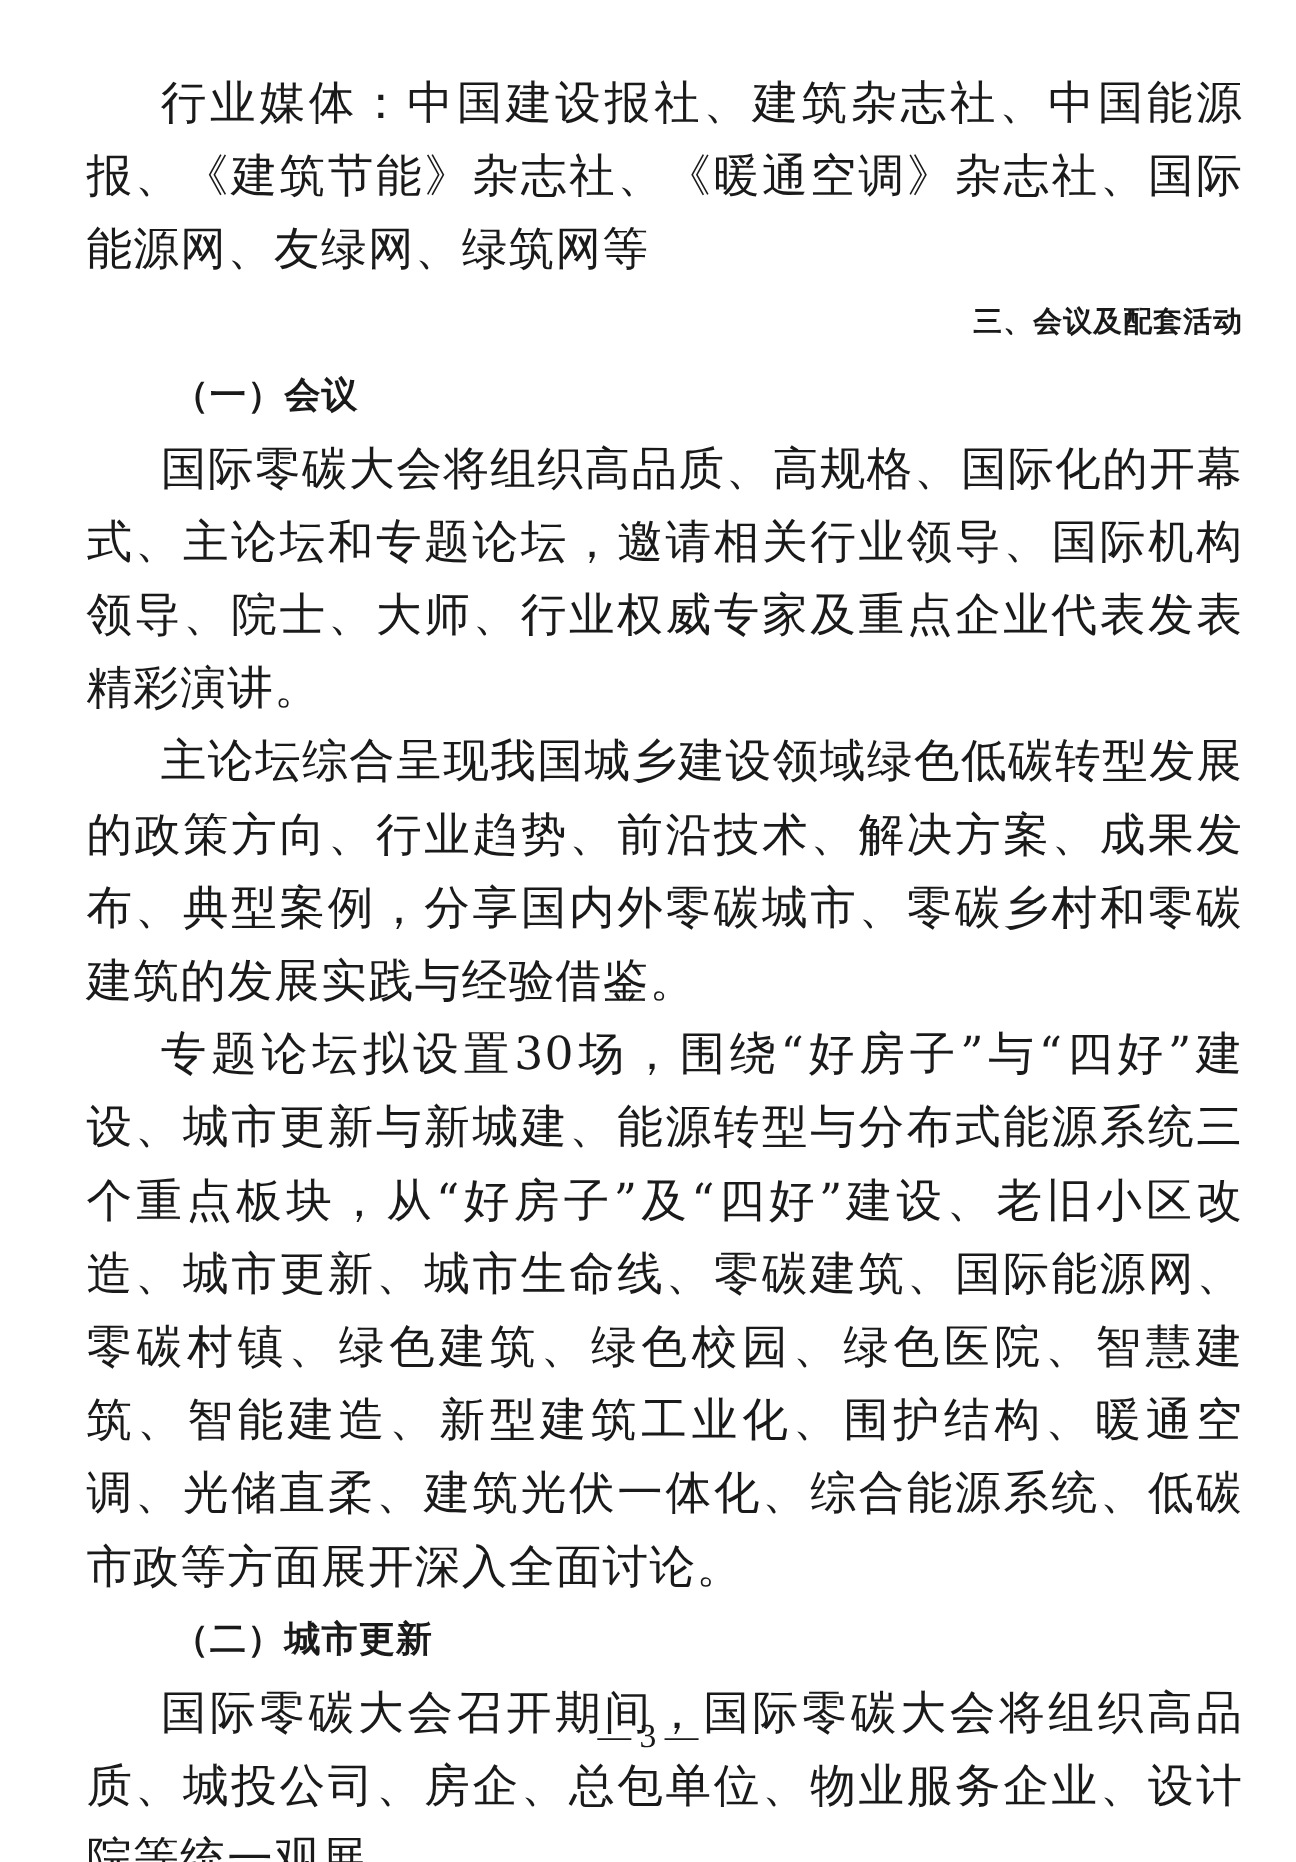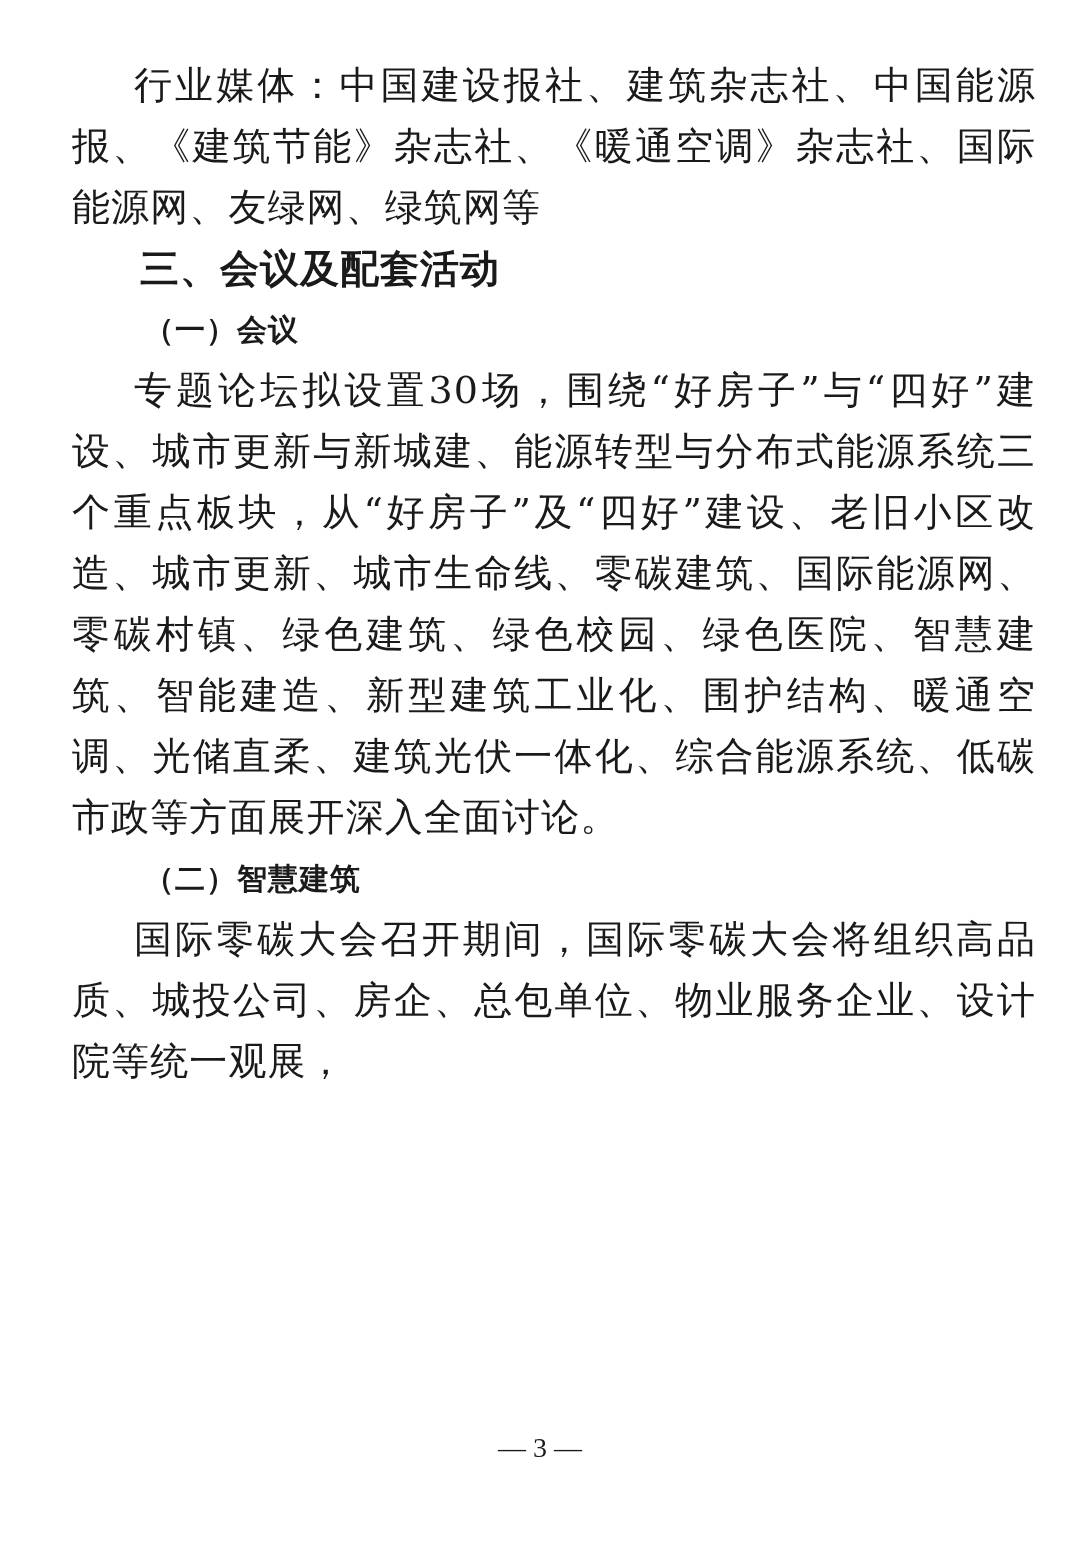--- a/index.html
+++ b/index.html
@@ -2,31 +2,33 @@
 <html><head>
 <meta charset="utf-8">
 <style>
   html, body { margin:0; padding:0; background:#ffffff; }
   body { width:1080px; height:1552px; position:relative; overflow:hidden;
          font-family:"DejaVu Serif","Liberation Serif",serif; color:#1a1a1a; }
   .page { position:absolute; left:72px; top:55px; width:964px; }
   .p { font-size:38px; line-height:61px; letter-spacing:1.1px; text-align:justify;
        text-indent:62px; margin:0; word-break:break-all; }
   .h1 { font-family:"DejaVu Sans","Liberation Sans",sans-serif; font-weight:bold;
-        font-size:39px; line-height:61px; margin:0; padding-left:68px; letter-spacing:1px; }
+        font-size:24px; line-height:61px; margin:0; padding-left:68px; letter-spacing:1px;text-align:right; }
   .h2 { font-family:Liberation Sans, sans-serif; font-weight:bold;
         font-size:30px; line-height:61px; margin:0; padding-left:72px; letter-spacing:1px; }
   .footer { position:absolute; left:0; width:1080px; top:1432px; text-align:center;
             font-size:28px; font-family:"Liberation Serif","DejaVu Serif",serif; }
 </style>
 </head>
 <body>
 
 <div class="page">
   <p class="p">行业媒体：中国建设报社、建筑杂志社、中国能源报、《建筑节能》杂志社、《暖通空调》杂志社、国际能源网、友绿网、绿筑网等</p>
   <p class="h1">三、会议及配套活动</p>
   <p class="h2">（一）会议</p>
+  <p class="p">国际零碳大会将组织高品质、高规格、国际化的开幕式、主论坛和专题论坛，邀请相关行业领导、国际机构领导、院士、大师、行业权威专家及重点企业代表发表精彩演讲。</p>
+  <p class="p">主论坛综合呈现我国城乡建设领域绿色低碳转型发展的政策方向、行业趋势、前沿技术、解决方案、成果发布、典型案例，分享国内外零碳城市、零碳乡村和零碳建筑的发展实践与经验借鉴。</p>
   <p class="p">专题论坛拟设置30场，围绕“好房子”与“四好”建设、城市更新与新城建、能源转型与分布式能源系统三个重点板块，从“好房子”及“四好”建设、老旧小区改造、城市更新、城市生命线、零碳建筑、国际能源网、零碳村镇、绿色建筑、绿色校园、绿色医院、智慧建筑、智能建造、新型建筑工业化、围护结构、暖通空调、光储直柔、建筑光伏一体化、综合能源系统、低碳市政等方面展开深入全面讨论。</p>
-  <p class="h2">（二）智慧建筑</p>
+  <p class="h2">（二）城市更新</p>
   <p class="p">国际零碳大会召开期间，国际零碳大会将组织高品质、城投公司、房企、总包单位、物业服务企业、设计院等统一观展，</p>
 </div>
 
 <div class="footer">— 3 —</div>
 
 </body></html>

